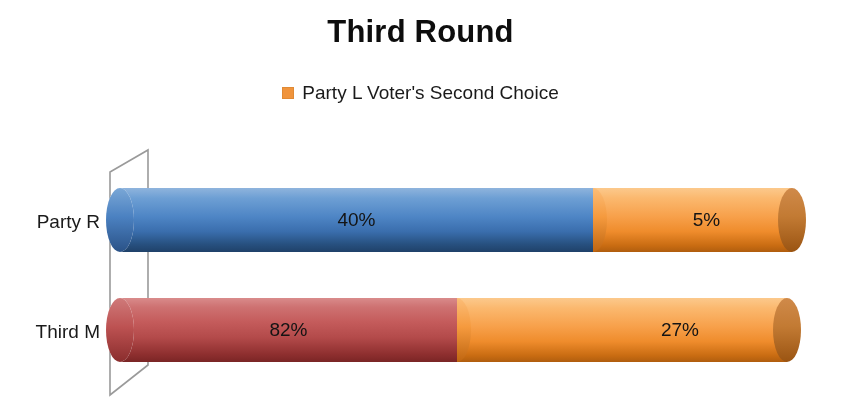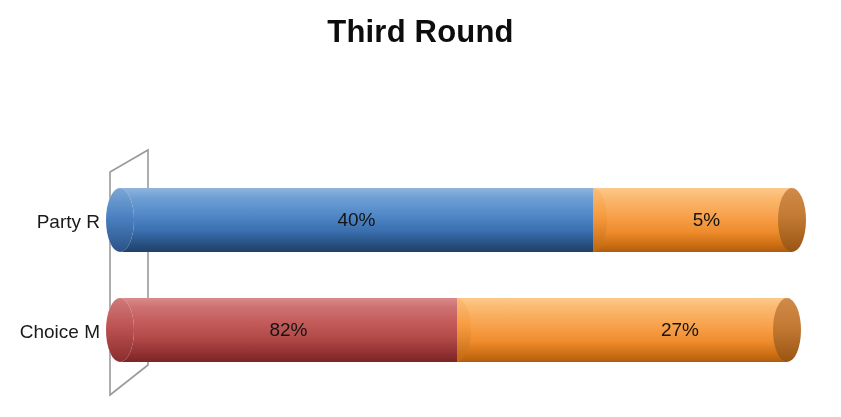--- a/index.html
+++ b/index.html
@@ -180,29 +180,35 @@
   }
   .seg-value.shift-right { padding-left: 14px; }
 </style>
 </head>
 <body>
 
 <div id="chart-root">
 
   <div id="chart-title">Third Round</div>
 
+  <div id="legend">
+    <div class="legend-entry">
+      <span class="legend-swatch" style="background: rgb(240, 148, 60);"></span>
+      <span class="legend-label">Party L Voter's Second Choice</span>
+    </div>
+  </div>
 
   <div id="plot-area">
 
     <svg id="axis-plane" viewBox="0 0 841 417" xmlns="http://www.w3.org/2000/svg">
       <polygon points="148,150 148,365 110,395 110,172" fill="#ffffff" stroke="#9a9a9a" stroke-width="1.6"></polygon>
     </svg>
 
     <div class="cat-label" id="cat-label-0">Party R</div>
-    <div class="cat-label" id="cat-label-1">Choice M</div>
+    <div class="cat-label" id="cat-label-1">Third M</div>
 
     <div class="bar-row" id="bar-row-0">
 
       <div class="seg" style="left:473px; width:199px; z-index:2;">
         <div class="body fill-orange"></div>
         <div class="cap-right cap-orange-right"></div>
         <div class="cap-left cap-orange-left"></div>
       </div>
 
       <div class="seg" style="left:0px; width:473px; z-index:3;">

